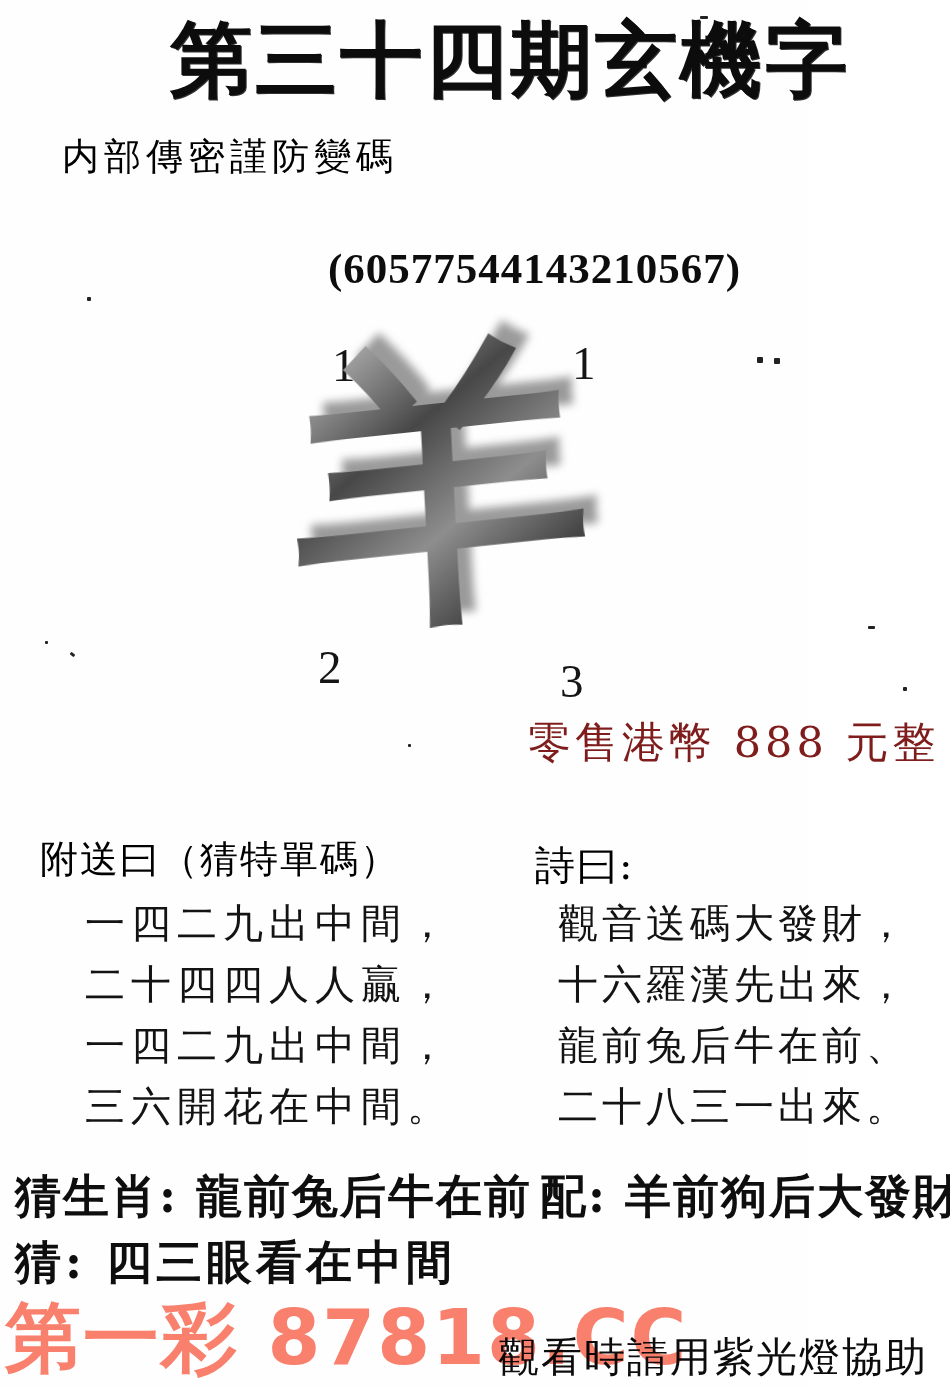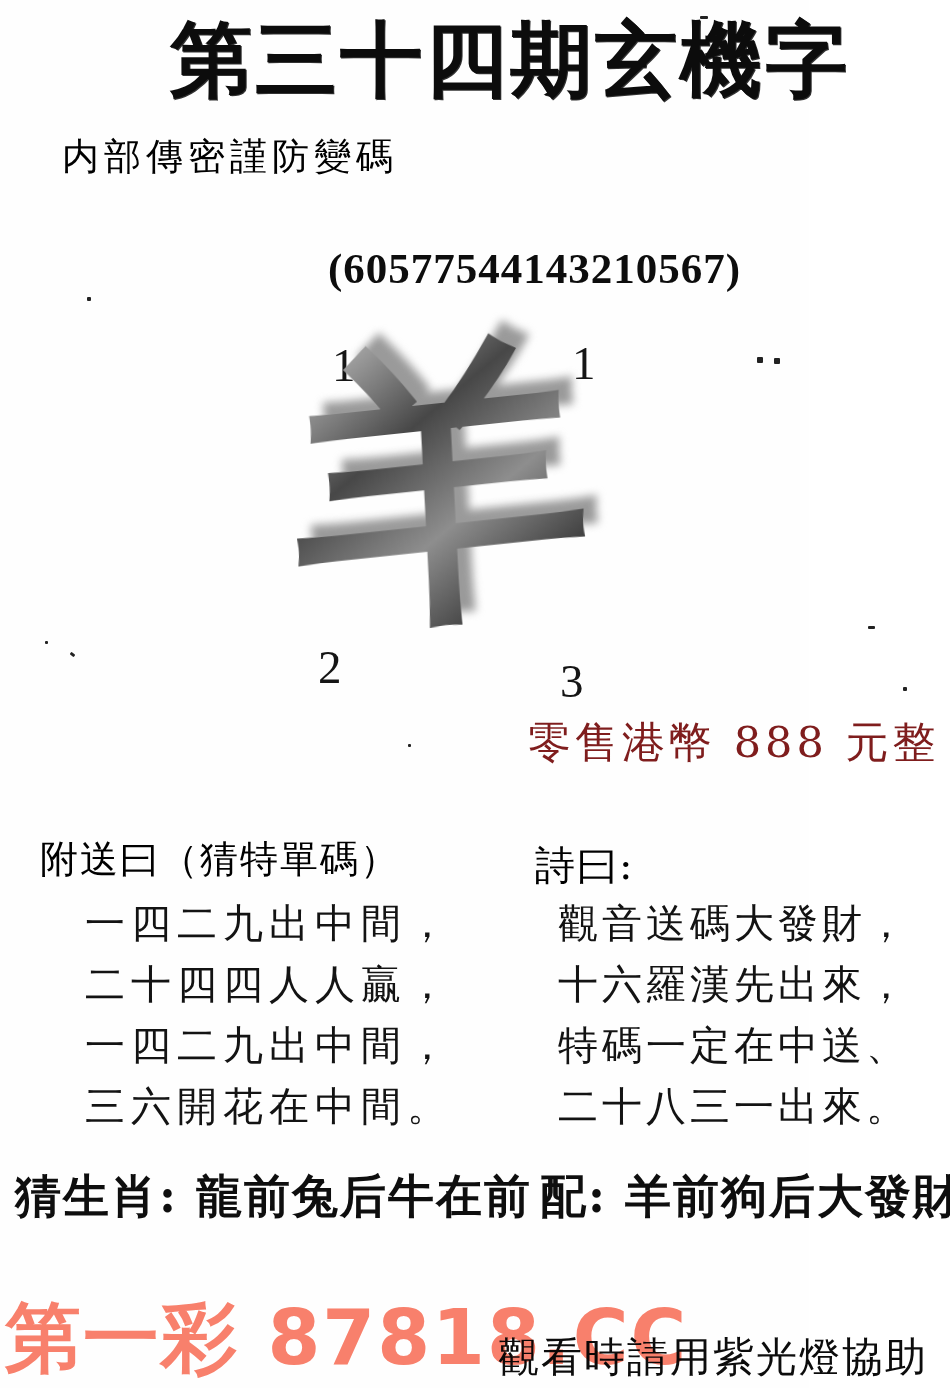--- a/index.html
+++ b/index.html
@@ -142,26 +142,27 @@
     <div class="abs poem-line line-0">一四二九出中間，</div>
     <div class="abs poem-line line-1">二十四四人人贏，</div>
     <div class="abs poem-line line-2">一四二九出中間，</div>
     <div class="abs poem-line line-3">三六開花在中間。</div>
   </div>
 
   <div class="poem-col">
     <div class="abs section-header poem-header">詩曰:</div>
     <div class="abs poem-line line-0">觀音送碼大發財，</div>
     <div class="abs poem-line line-1">十六羅漢先出來，</div>
-    <div class="abs poem-line line-2">特碼一定在中送、</div>
+    <div class="abs poem-line line-2">龍前兔后牛在前、</div>
     <div class="abs poem-line line-3">二十八三一出來。</div>
   </div>
 
   <div class="abs guess-line zodiac">猜生肖: 龍前兔后牛在前</div>
   <div class="abs guess-line match">配: 羊前狗后大發財</div>
+  <div class="abs guess-line guess2">猜: 四三眼看在中間</div>
 
   <div class="abs watermark" style="color: rgb(248, 128, 108);">第一彩 87818.CC</div>
   <div class="abs footer-note">觀看時請用紫光燈協助</div>
 
   <div class="speck s1"></div>
   <div class="speck s2"></div>
   <div class="speck s3"></div>
   <div class="speck s4"></div>
   <div class="speck s5"></div>
   <div class="speck s6"></div>

